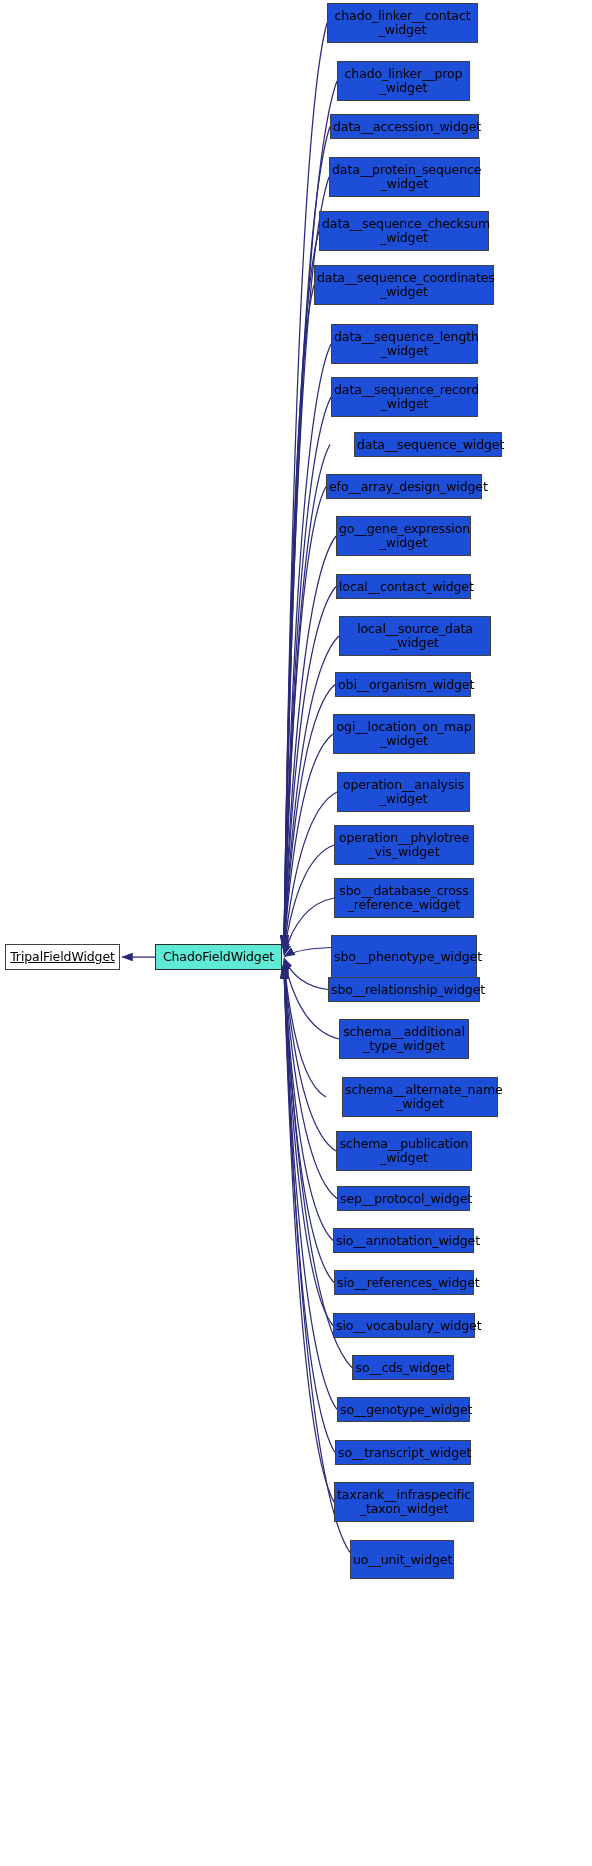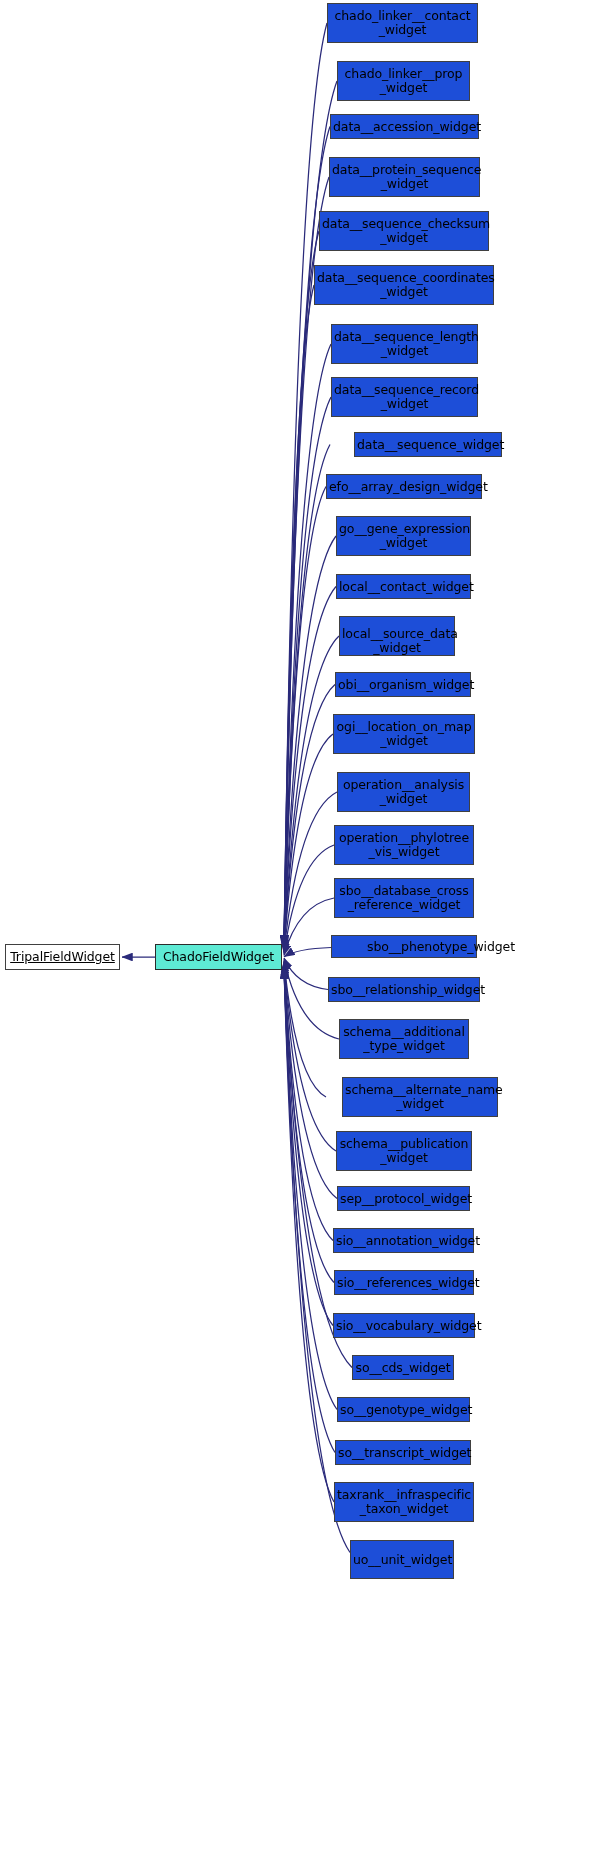--- a/index.html
+++ b/index.html
@@ -117,32 +117,32 @@
 _widget</span></div>
       <div class="node derived" style="left: 331px; top: 324px; width: 147px; height: 40px;"><span class="node-label">data__sequence_length
 _widget</span></div>
       <div class="node derived" style="left: 331px; top: 377px; width: 147px; height: 40px;"><span class="node-label">data__sequence_record
 _widget</span></div>
       <div class="node derived" style="left: 330px; top: 432px; width: 148px; height: 25px; margin-left: 24px;"><span class="node-label">data__sequence_widget</span></div>
       <div class="node derived" style="left: 326px; top: 474px; width: 156px; height: 25px;"><span class="node-label">efo__array_design_widget</span></div>
       <div class="node derived" style="left: 336px; top: 516px; width: 135px; height: 40px;"><span class="node-label">go__gene_expression
 _widget</span></div>
       <div class="node derived" style="left: 336px; top: 574px; width: 135px; height: 25px;"><span class="node-label">local__contact_widget</span></div>
-      <div class="node derived" style="left: 339px; top: 616px; width: 116px; height: 40px; align-items: flex-end;"><span class="node-label">local__source_data
+      <div class="node derived" style="left: 339px; top: 616px; width: 152px; height: 40px;"><span class="node-label">local__source_data
 _widget</span></div>
       <div class="node derived" style="left: 335px; top: 672px; width: 136px; height: 25px;"><span class="node-label">obi__organism_widget</span></div>
       <div class="node derived" style="left: 333px; top: 714px; width: 142px; height: 40px;"><span class="node-label">ogi__location_on_map
 _widget</span></div>
       <div class="node derived" style="left: 337px; top: 772px; width: 133px; height: 40px;"><span class="node-label">operation__analysis
 _widget</span></div>
       <div class="node derived" style="left: 334px; top: 825px; width: 140px; height: 40px;"><span class="node-label">operation__phylotree
 _vis_widget</span></div>
       <div class="node derived" style="left: 334px; top: 878px; width: 140px; height: 40px;"><span class="node-label">sbo__database_cross
 _reference_widget</span></div>
-      <div class="node derived" style="left: 331px; top: 935px; width: 146px; height: 23px; padding-left: 33px;"><span class="node-label">sbo__phenotype_widget</span></div>
+      <div class="node derived" style="left: 331px; top: 935px; width: 146px; height: 43px;"><span class="node-label">sbo__phenotype_widget</span></div>
       <div class="node derived" style="left: 328px; top: 977px; width: 152px; height: 25px;"><span class="node-label">sbo__relationship_widget</span></div>
       <div class="node derived" style="left: 339px; top: 1019px; width: 130px; height: 40px;"><span class="node-label">schema__additional
 _type_widget</span></div>
       <div class="node derived" style="left: 326px; top: 1077px; width: 156px; height: 40px; margin-left: 16px;"><span class="node-label">schema__alternate_name
 _widget</span></div>
       <div class="node derived" style="left: 336px; top: 1131px; width: 136px; height: 40px;"><span class="node-label">schema__publication
 _widget</span></div>
       <div class="node derived" style="left: 337px; top: 1186px; width: 133px; height: 25px; align-items: center;"><span class="node-label">sep__protocol_widget</span></div>
       <div class="node derived" style="left: 333px; top: 1228px; width: 141px; height: 25px;"><span class="node-label">sio__annotation_widget</span></div>
       <div class="node derived" style="left: 334px; top: 1270px; width: 140px; height: 25px;"><span class="node-label">sio__references_widget</span></div>

